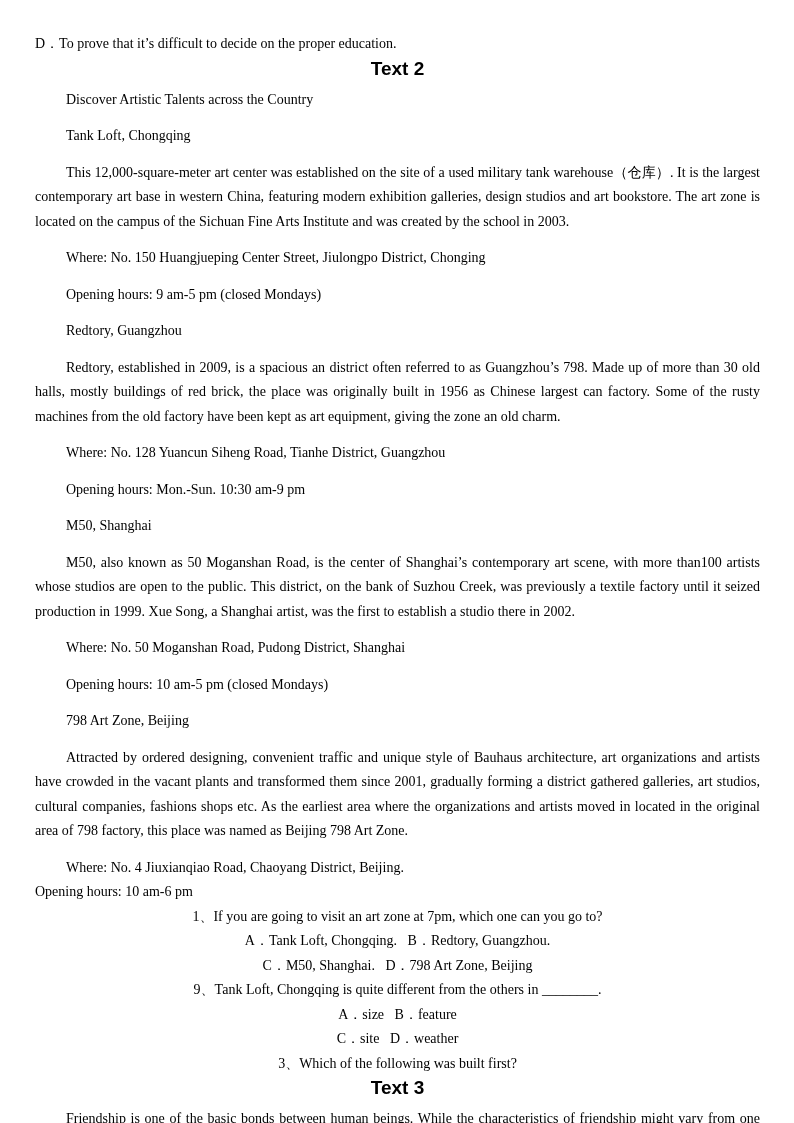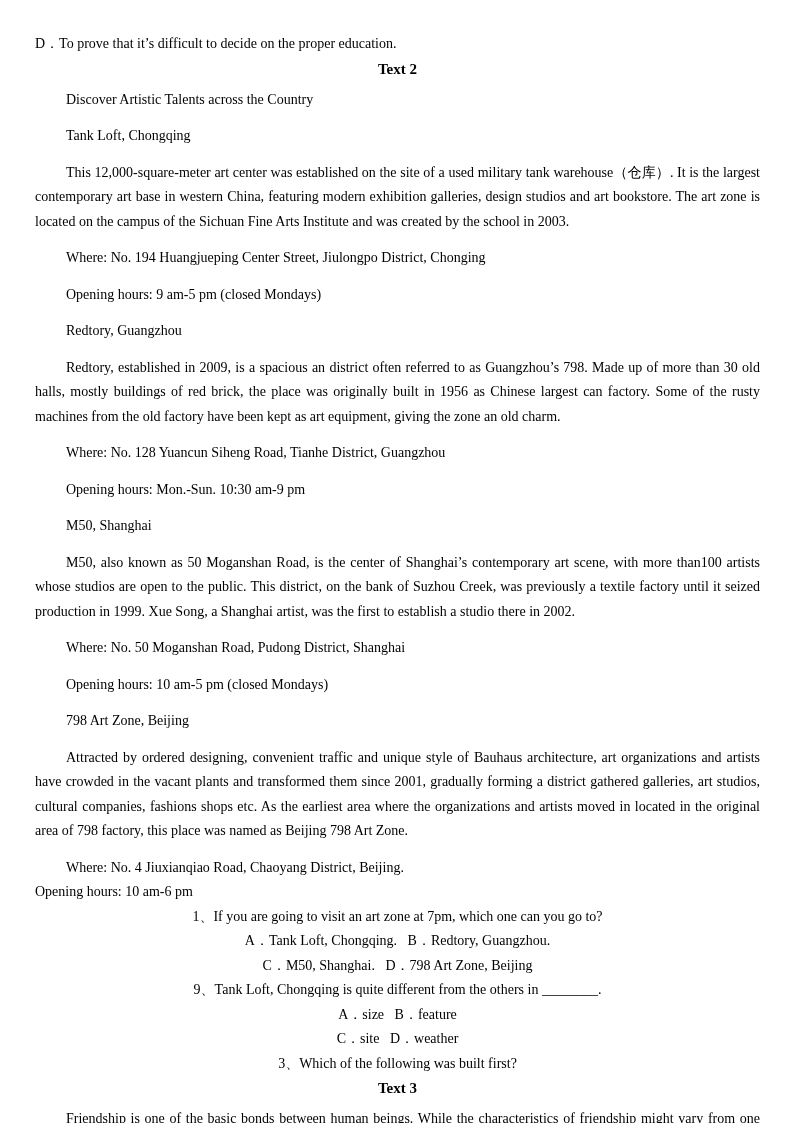--- a/index.html
+++ b/index.html
@@ -18,42 +18,42 @@
     padding: 32px 34px 0 35px;
   }
   .t {
     font-size: 14px;
     line-height: 24.5px;
     text-align: justify;
   }
   .ind { text-indent: 31px; margin-top: 12px; }
   .pre { white-space: pre-wrap; text-align: center; }
   .heading {
-    font-family: Liberation Serif, serif;
+    font-family: Liberation Sans, sans-serif;
     font-weight: bold;
-    font-size: 15px;
+    font-size: 19px;
     line-height: 14px;
     text-align: center;
     margin-top: 5px;
     margin-bottom: 2px;
   }
 </style>
 </head>
 <body>
 
 <div class="page">
 
   <p class="t">D．To prove that it’s difficult to decide on the proper education.</p>
 
   <p class="heading">Text 2</p>
   <p class="t ind">Discover Artistic Talents across the Country</p>
 
   <p class="t ind">Tank Loft, Chongqing</p>
   <p class="t ind">This 12,000-square-meter art center was established on the site of a used military tank warehouse（仓库）. It is the largest contemporary art base in western China, featuring modern exhibition galleries, design studios and art bookstore. The art zone is located on the campus of the Sichuan Fine Arts Institute and was created by the school in 2003.</p>
-  <p class="t ind">Where: No. 194 Huangjueping Center Street, Jiulongpo District, Chonging</p>
+  <p class="t ind">Where: No. 150 Huangjueping Center Street, Jiulongpo District, Chonging</p>
   <p class="t ind">Opening hours: 9 am-5 pm (closed Mondays)</p>
 
   <p class="t ind">Redtory, Guangzhou</p>
   <p class="t ind">Redtory, established in 2009, is a spacious an district often referred to as Guangzhou’s 798. Made up of more than 30 old halls, mostly buildings of red brick, the place was originally built in 1956 as Chinese largest can factory. Some of the rusty machines from the old factory have been kept as art equipment, giving the zone an old charm.</p>
   <p class="t ind">Where: No. 128 Yuancun Siheng Road, Tianhe District, Guangzhou</p>
   <p class="t ind">Opening hours: Mon.-Sun. 10:30 am-9 pm</p>
 
   <p class="t ind">M50, Shanghai</p>
   <p class="t ind">M50, also known as 50 Moganshan Road, is the center of Shanghai’s contemporary art scene, with more than100 artists whose studios are open to the public. This district, on the bank of Suzhou Creek, was previously a textile factory until it seized production in 1999. Xue Song, a Shanghai artist, was the first to establish a studio there in 2002.</p>
   <p class="t ind">Where: No. 50 Moganshan Road, Pudong District, Shanghai</p>

